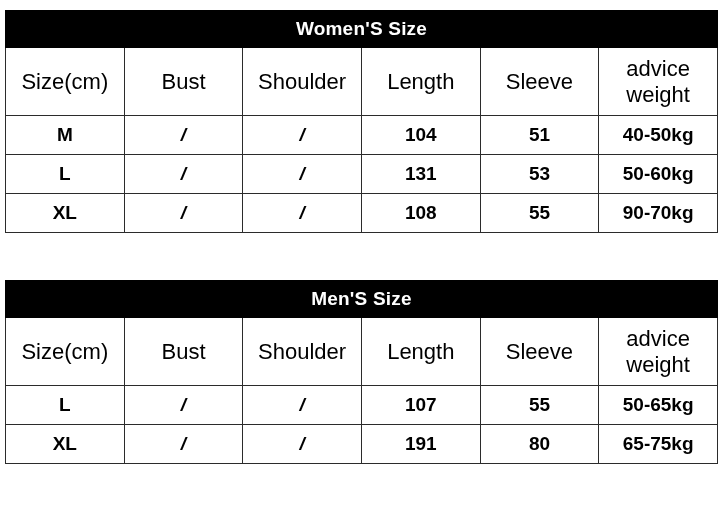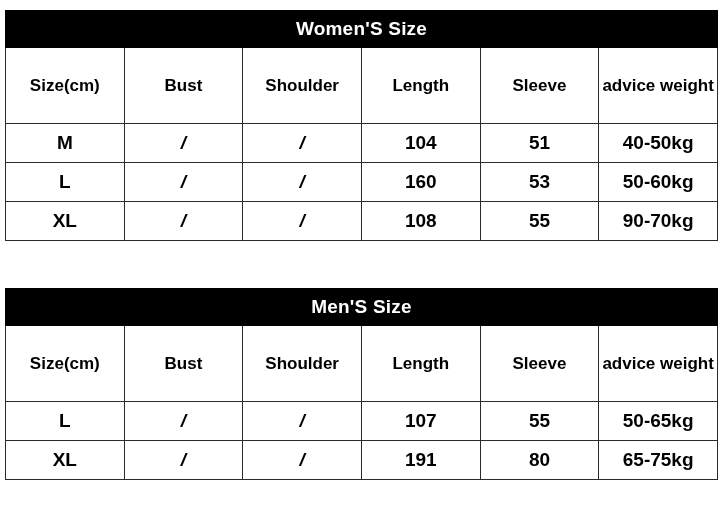--- a/index.html
+++ b/index.html
@@ -24,21 +24,21 @@
   .size-table {
     position: absolute;
     left: 5px;
     width: 713px;
     border-collapse: collapse;
     table-layout: fixed;
     background: #ffffff;
   }
 
   #womens-table { top: 10px; }
-  #mens-table   { top: 288px; }
+  #mens-table   { top: 280px; }
 
   .size-table td,
   .size-table th {
     border: 1px solid #2b2b2b;
     padding: 0;
     margin: 0;
     text-align: center;
     vertical-align: middle;
     color: #000000;
     background: #ffffff;
@@ -50,23 +50,23 @@
     color: #ffffff !important;
     border: 1px solid #000000 !important;
     height: 36px;
     font-size: 19px;
     font-weight: bold;
     letter-spacing: 0.2px;
   }
 
   
   .col-head {
-    height: 76px;
-    font-size: 17px;
-    font-weight: bold;
+    height: 68px;
+    font-size: 22px;
+    font-weight: normal;
     line-height: 1.15;
   }
 
   
   .data-row td {
     height: 38px;
     font-size: 19px;
     font-weight: bold;
   }
 
@@ -108,21 +108,21 @@
         <td class="cell-slash">/</td>
         <td class="cell-slash">/</td>
         <td>104</td>
         <td>51</td>
         <td>40-50kg</td>
       </tr>
       <tr class="data-row">
         <td>L</td>
         <td class="cell-slash">/</td>
         <td class="cell-slash">/</td>
-        <td>160</td>
+        <td>131</td>
         <td>53</td>
         <td>50-60kg</td>
       </tr>
       <tr class="data-row">
         <td>XL</td>
         <td class="cell-slash">/</td>
         <td class="cell-slash">/</td>
         <td>108</td>
         <td>55</td>
         <td>90-70kg</td>

